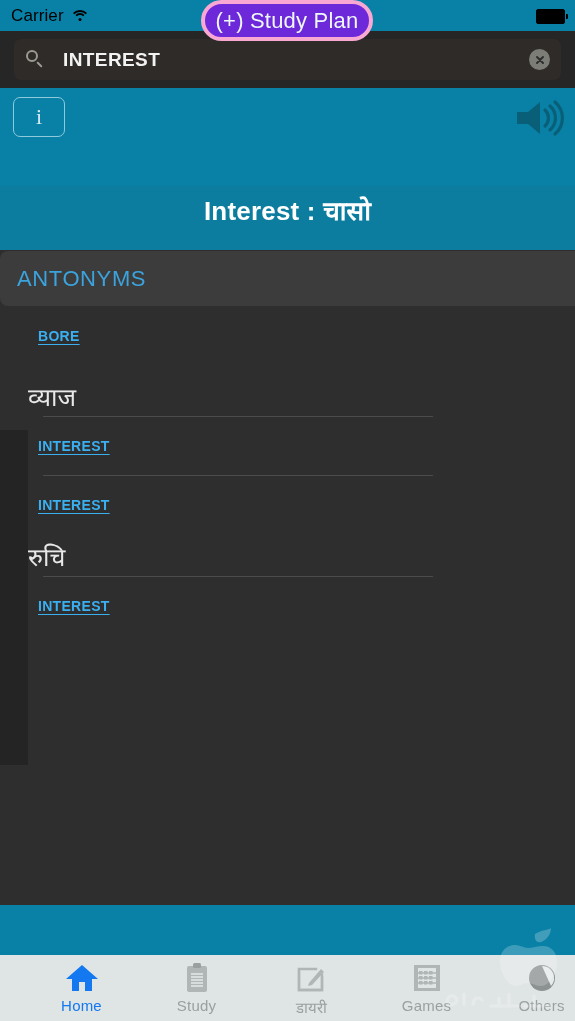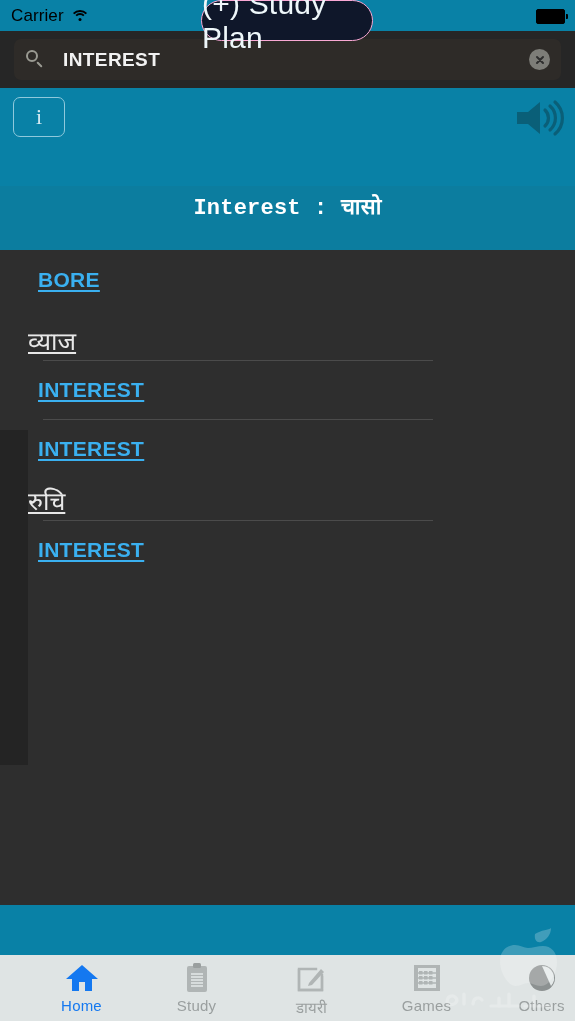--- a/index.html
+++ b/index.html
@@ -164,25 +164,25 @@
     align-items: center;
     justify-content: center;
     box-sizing: border-box;
   }
   .studyplan-btn {
     position: absolute;
     left: 201px; top: 97px;
     transform: translateY(-97px);
     top: 9px;
     width: 172px; height: 41px;
-    border: 1px solid #f9a8d4;
+    border: 4px solid #f9a8d4;
     border-radius: 21px;
-    background: #0f172a;
+    background: #6d28d9;
     color: #eef7fa;
-    font-size: 30px;
+    font-size: 22px;
     display: flex;
     align-items: center;
     justify-content: center;
     box-sizing: border-box;
     letter-spacing: 0.2px;
   }
   .speaker-btn {
     position: absolute;
     right: 8px; top: 9px;
     width: 56px; height: 42px;
@@ -192,26 +192,25 @@
   
   .word-header {
     position: absolute;
     left: 0; top: 186px;
     width: 575px; height: 64px;
     background: #0c7d9f;
     text-align: center;
   }
   .word-title {
     color: #ffffff;
-    font-size: 22px;
+    font-size: 26px;
     font-weight: bold;
     line-height: 1;
     padding-top: 12px;
     letter-spacing: 0.2px;
-    font-family: Liberation Mono, monospace;
   }
   .word-translit {
     color: #f0900e;
     font-size: 18px;
     font-weight: bold;
     line-height: 1;
     padding-top: 9px;
   }
 
   
@@ -238,21 +237,21 @@
     letter-spacing: 0.6px;
     margin-left: 17px;
   }
   .link-row {
     height: 60px;
     display: flex;
     align-items: center;
   }
   .word-link {
     color: #3ab0f0;
-    font-size: 21px;
+    font-size: 14px;
     font-weight: bold;
     text-decoration: underline;
     text-underline-offset: 3px;
     letter-spacing: 0.3px;
     margin-left: 38px;
     display: inline-block;
   }
 
   .pos-header {
     position: relative;
@@ -301,21 +300,20 @@
     margin-top: 8px;
   }
   .entry { position: relative; }
   .entry-native {
     color: #e8e8e8;
     font-size: 25px;
     margin-left: 28px;
     line-height: 1.2;
     padding-top: 8px;
     height: 34px;
-    text-decoration: underline;
   }
   .entry-sep {
     height: 1px;
     background: #4b4b4b;
     margin-left: 43px;
     width: 390px;
   }
   .entry-link-row {
     height: 58px;
     display: flex;
@@ -423,20 +421,23 @@
   </div>
 
   <div class="word-header">
     <div class="word-title">Interest : चासो</div>
   </div>
 
   <div class="content">
 
     <div class="left-strip"></div>
 
+    <div class="section-header antonyms">
+      <span class="section-title">ANTONYMS</span>
+    </div>
     <div class="link-row">
       <a class="word-link">BORE</a>
     </div>
 
 
     <div class="entries">
       <div class="entry">
         <div class="entry-native">व्याज</div>
         <div class="entry-sep"></div>
         <div class="entry-link-row">

